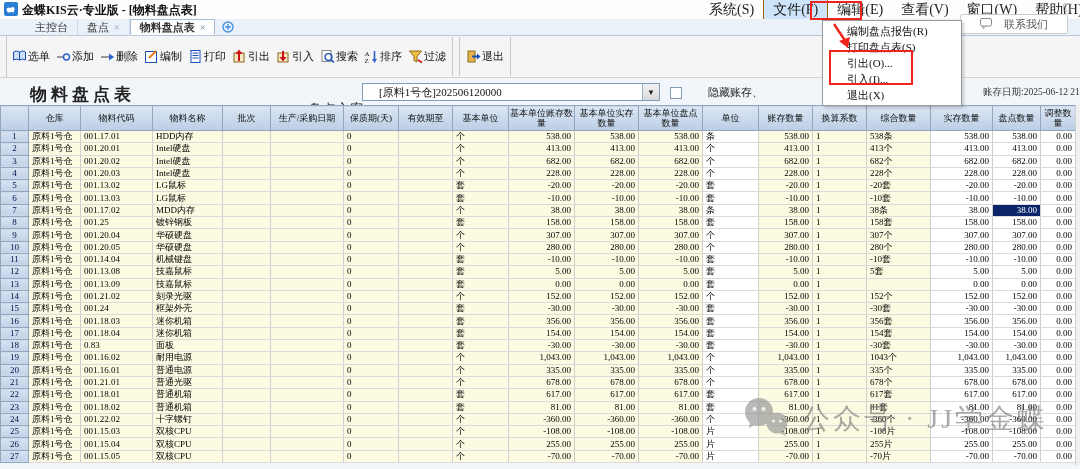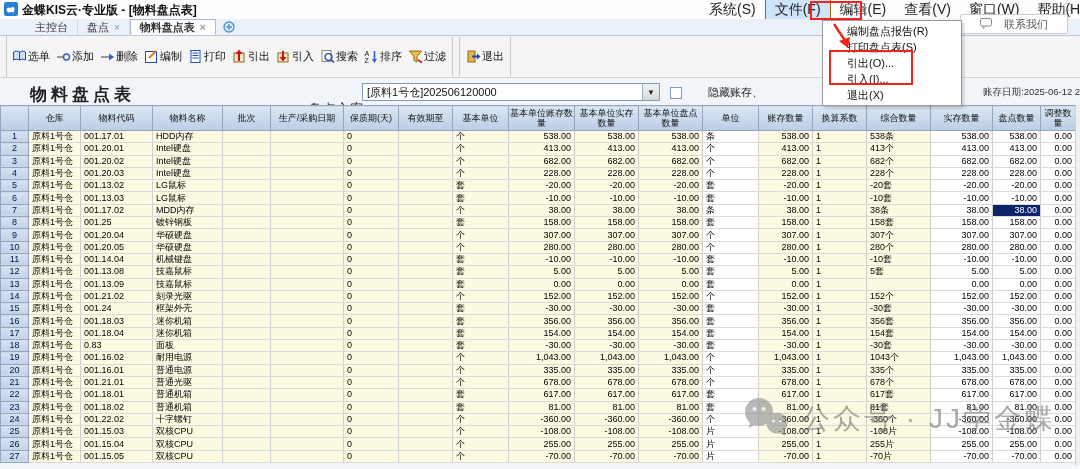--- a/index.html
+++ b/index.html
@@ -1,18 +1,18 @@
 <!DOCTYPE html>
 <html><head>
 <meta charset="utf-8">
 <style>
   * { margin:0; padding:0; box-sizing:border-box; }
   html,body { width:1080px; height:469px; overflow:hidden; background:#fff;
     font-family:"Liberation Sans","DejaVu Sans",sans-serif; }
-  .app { position:relative; width:1080px; height:398px; background:#fff; }
+  .app { position:relative; width:1080px; height:398px; background:#fff;font-family:Liberation Serif, serif; }
 
   
   .titlebar { position:absolute; left:0; top:0; width:1080px; height:19px; background:#fdfdfd; }
   .app-logo { position:absolute; left:4px; top:2px; width:14px; height:14px; }
   .app-title { position:absolute; left:22px; top:2px; font-size:12px; font-weight:bold; color:#111; white-space:nowrap; }
   .menu-bar { position:absolute; left:700px; top:0; height:19px; display:flex; align-items:center; }
   .menu-item { font-size:14px; color:#222; padding:2px 9px; white-space:nowrap; }
   .menu-item.hl { background:#cde4fa; border:1px solid #a16207; }
   .win-controls { position:absolute; right:8px; top:1px; display:flex; gap:8px; color:#9a9a9a; font-size:10px; }
 
@@ -36,21 +36,21 @@
   .tb-sep { width:1px; background:#c8c8c8; margin:1px 3px; }
   .contact-btn { position:absolute; right:12px; top:14px; height:20px; display:flex; align-items:center; gap:12px;
     border:1px solid #ccc; background:#fff; padding:0 19px; font-size:11px; color:#555; border-radius:2px; }
 
   
   .content { position:absolute; left:0; top:78px; width:1080px; height:391px; background:#f2f6fb; }
   .page-title { position:absolute; left:30px; top:5px; font-size:17px; font-weight:bold; color:#222; letter-spacing:4px; }
   .scheme-label { position:absolute; left:308px; top:23px; font-size:14px; color:#222; }
   .scheme-combo { position:absolute; left:362px; top:5px; width:298px; height:18px; background:#fff;
     border:1px solid #7f9db9; display:flex; align-items:center; }
-  .scheme-combo .val { flex:1; font-size:11px; color:#111; padding:0 4px; white-space:nowrap; overflow:hidden; }
+  .scheme-combo .val { flex:1; font-size:11px; color:#111; padding:0 4px; white-space:nowrap; overflow:hidden;margin-left:12px; }
   .combo-arrow { width:17px; height:16px; background:linear-gradient(#f4f4f4,#d9d9d9); border-left:1px solid #9db4cc;
     display:flex; align-items:center; justify-content:center; font-size:8px; color:#222; }
   .hide-check { position:absolute; left:670px; top:7px; display:flex; align-items:center; gap:4px; }
   .checkbox { width:12px; height:12px; background:#fff; border:1px solid #7f9db9; }
   .check-label { font-size:11px; color:#222; white-space:nowrap;padding-left:22px; }
   .acct-date { position:absolute; left:983px; top:8px; width:97px; font-size:9.5px; color:#333;
     white-space:nowrap; overflow:hidden; }
 
   
   .grid-wrap { position:absolute; left:0; top:27px; width:1075px; background:#22c55e; }

